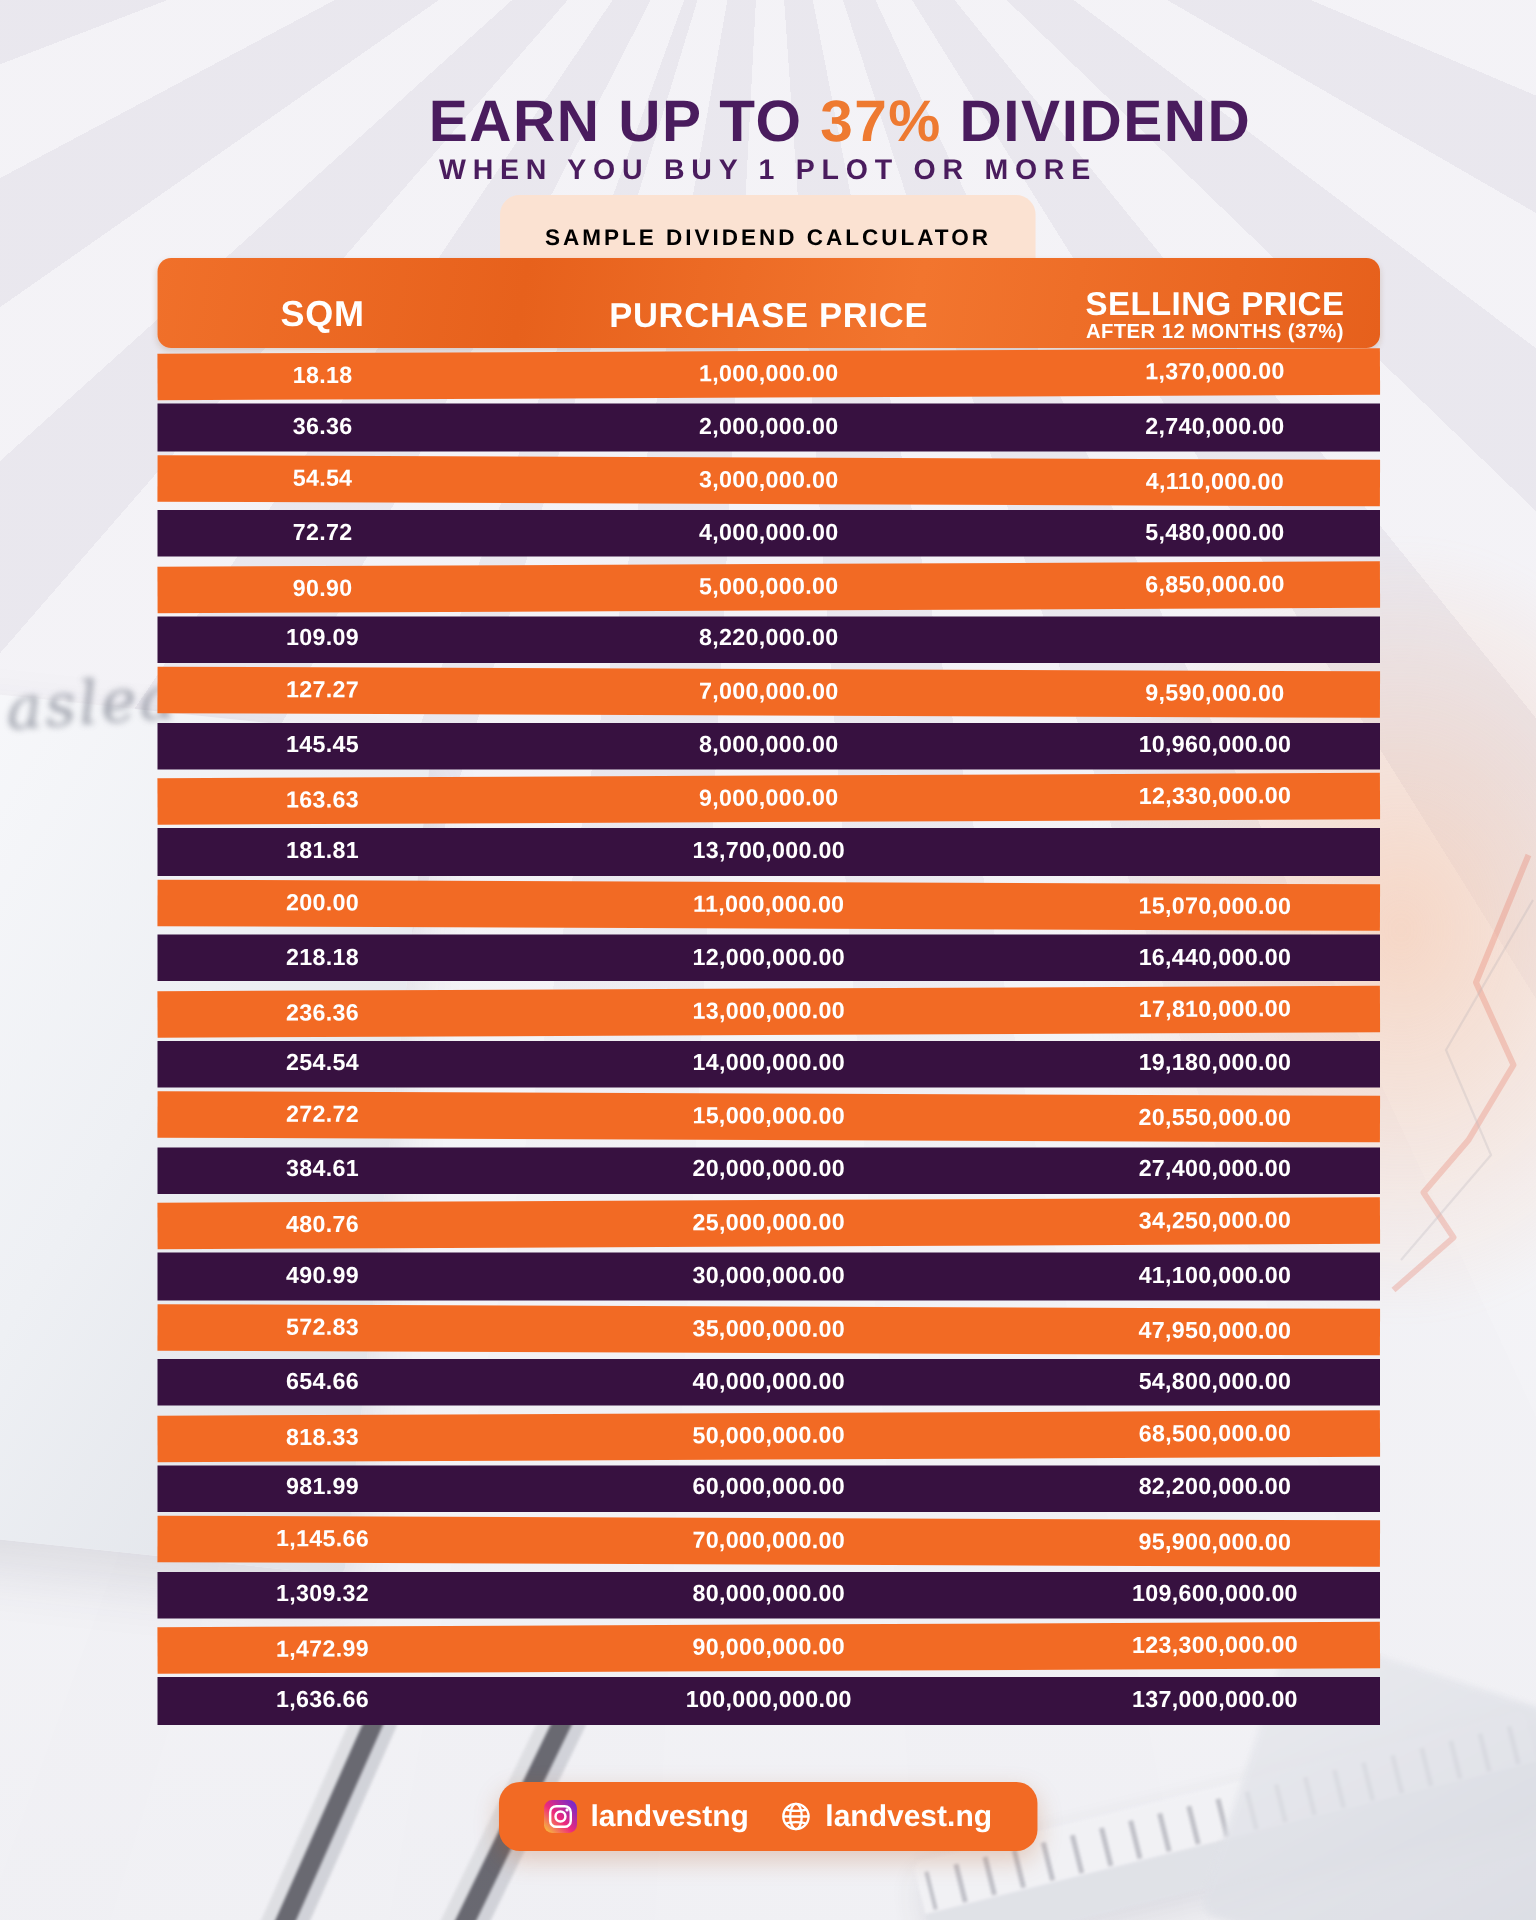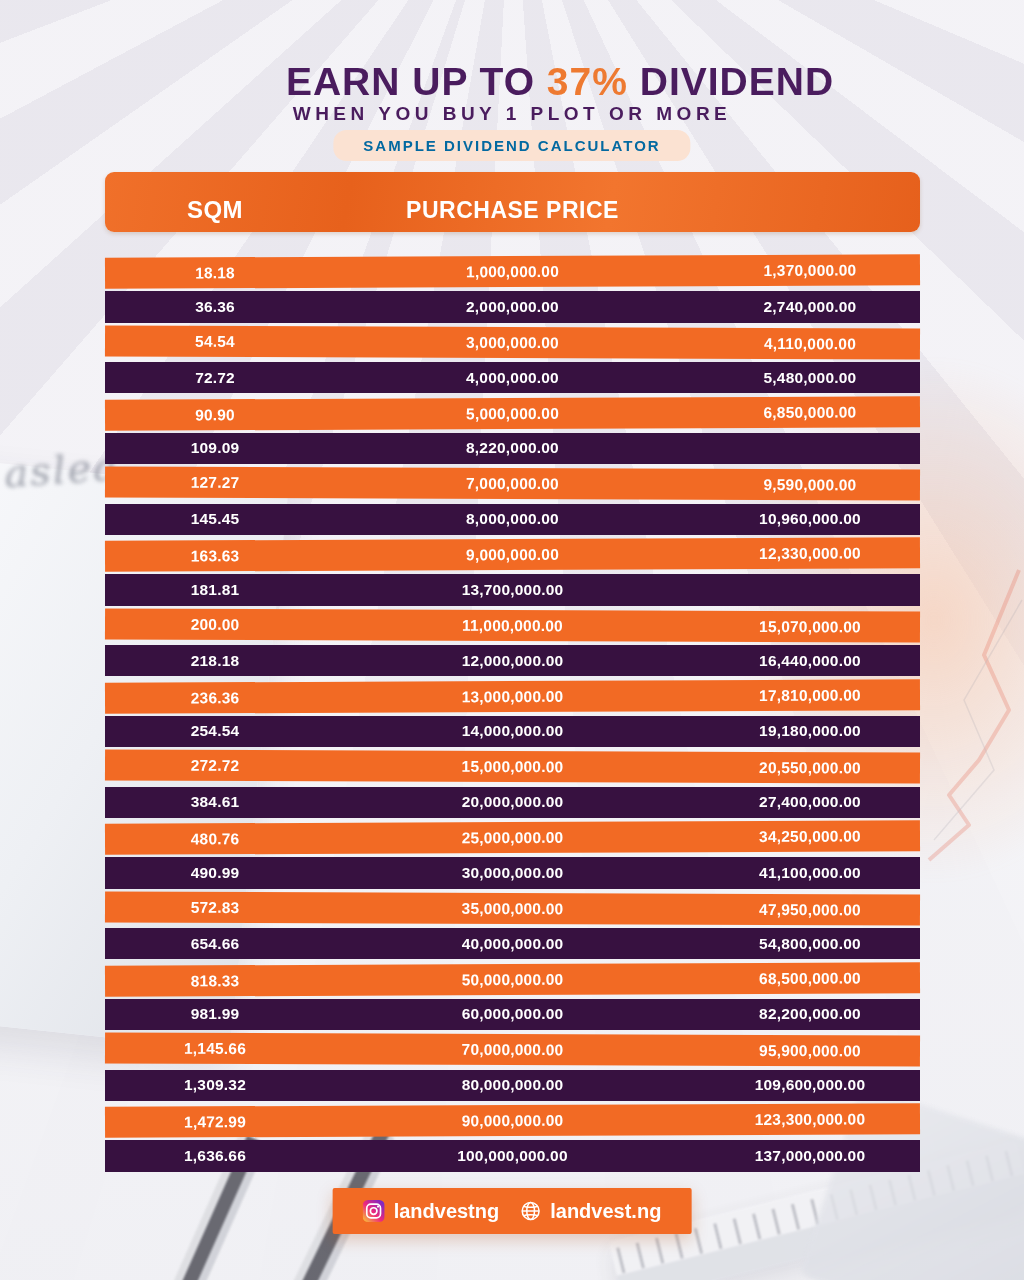--- a/index.html
+++ b/index.html
@@ -68,52 +68,52 @@
     white-space:nowrap;
     margin-left:48px;
   }
   .title .hl{color:var(--orange-hl);}
   .subtitle{
     position:absolute;top:103px;left:0;width:100%;text-align:center;
     font-size:19px;font-weight:700;letter-spacing:4.5px;color:var(--purple-title);
   }
   .badge{
     position:absolute;top:130px;left:50%;transform:translateX(-50%);
-    background:var(--badge-bg);color:#0369a1;border-radius:13px;
-    padding:7px 30px;font-size:15px;font-weight:700;letter-spacing:2px;white-space:nowrap;
+    background:var(--badge-bg);color:#000000;border-radius:13px;
+    padding:20px 30px;font-size:15px;font-weight:700;letter-spacing:2px;white-space:nowrap;
   }
 
   .table{position:absolute;left:105px;top:172px;width:815px;}
   .thead{
     height:60px;border-radius:9px;
     background:linear-gradient(100deg,#f0702a 0%,#e7611c 30%,#f2752e 62%,#e6601c 100%);
     display:grid;grid-template-columns:27% 46% 27%;align-items:center;
     color:#fff;box-shadow:0 2px 4px rgba(120,60,10,.18);
   }
   .th{text-align:center;font-weight:800;margin-top:16px;}
   .th-sqm{font-size:24px;letter-spacing:.5px;}
   .th-purchase{font-size:23px;letter-spacing:.5px;}
   .th-selling{line-height:1.05;}
   .th-selling .main{font-size:22px;letter-spacing:.3px;display:block;}
   .th-selling .sub{font-size:13.5px;font-weight:700;letter-spacing:.3px;display:block;}
 
-  .tbody{margin-top:24px;display:flex;flex-direction:column;gap:4.2px;}
+  .tbody{margin-top:2px;display:flex;flex-direction:column;gap:4.2px;}
   .row{
     height:31.2px;display:grid;grid-template-columns:27% 46% 27%;align-items:center;
     color:#fff;font-size:15.5px;font-weight:700;letter-spacing:.2px;
   }
   .row.orange{background:var(--orange);}
   .row.purple{background:var(--purple-row);}
   .row:nth-child(4n+1){transform:rotate(-.25deg);}
   .row:nth-child(4n+3){transform:rotate(.22deg);}
   .cell{text-align:center;}
 
   .footer-pill{
     position:absolute;top:1188px;left:50%;transform:translateX(-50%);
-    background:var(--orange);border-radius:2px;height:46px;
+    background:var(--orange);border-radius:14px;height:46px;
     display:flex;align-items:center;gap:20px;padding:0 30px;
     color:#fff;font-size:20px;font-weight:600;white-space:nowrap;
     box-shadow:0 6px 16px rgba(180,80,20,.25);
   }
   .social{display:flex;align-items:center;gap:9px;}
   .social svg{display:block;}
 </style>
 </head>
 <body>
 
@@ -137,20 +137,24 @@
   <div class="title"><span>EARN UP TO </span><span class="hl">37%</span><span> DIVIDEND</span></div>
 
   <div class="subtitle">WHEN YOU BUY 1 PLOT OR MORE</div>
 
   <div class="badge">SAMPLE DIVIDEND CALCULATOR</div>
 
   <div class="table">
     <div class="thead">
       <div class="th th-sqm">SQM</div>
       <div class="th th-purchase">PURCHASE PRICE</div>
+      <div class="th th-selling">
+        <span class="main">SELLING PRICE</span>
+        <span class="sub">AFTER 12 MONTHS (37%)</span>
+      </div>
     </div>
     <div class="tbody">
         <div class="row orange">
           <div class="cell">18.18</div>
           <div class="cell">1,000,000.00</div>
           <div class="cell">1,370,000.00</div>
         </div>
         <div class="row purple">
           <div class="cell">36.36</div>
           <div class="cell">2,000,000.00</div>

